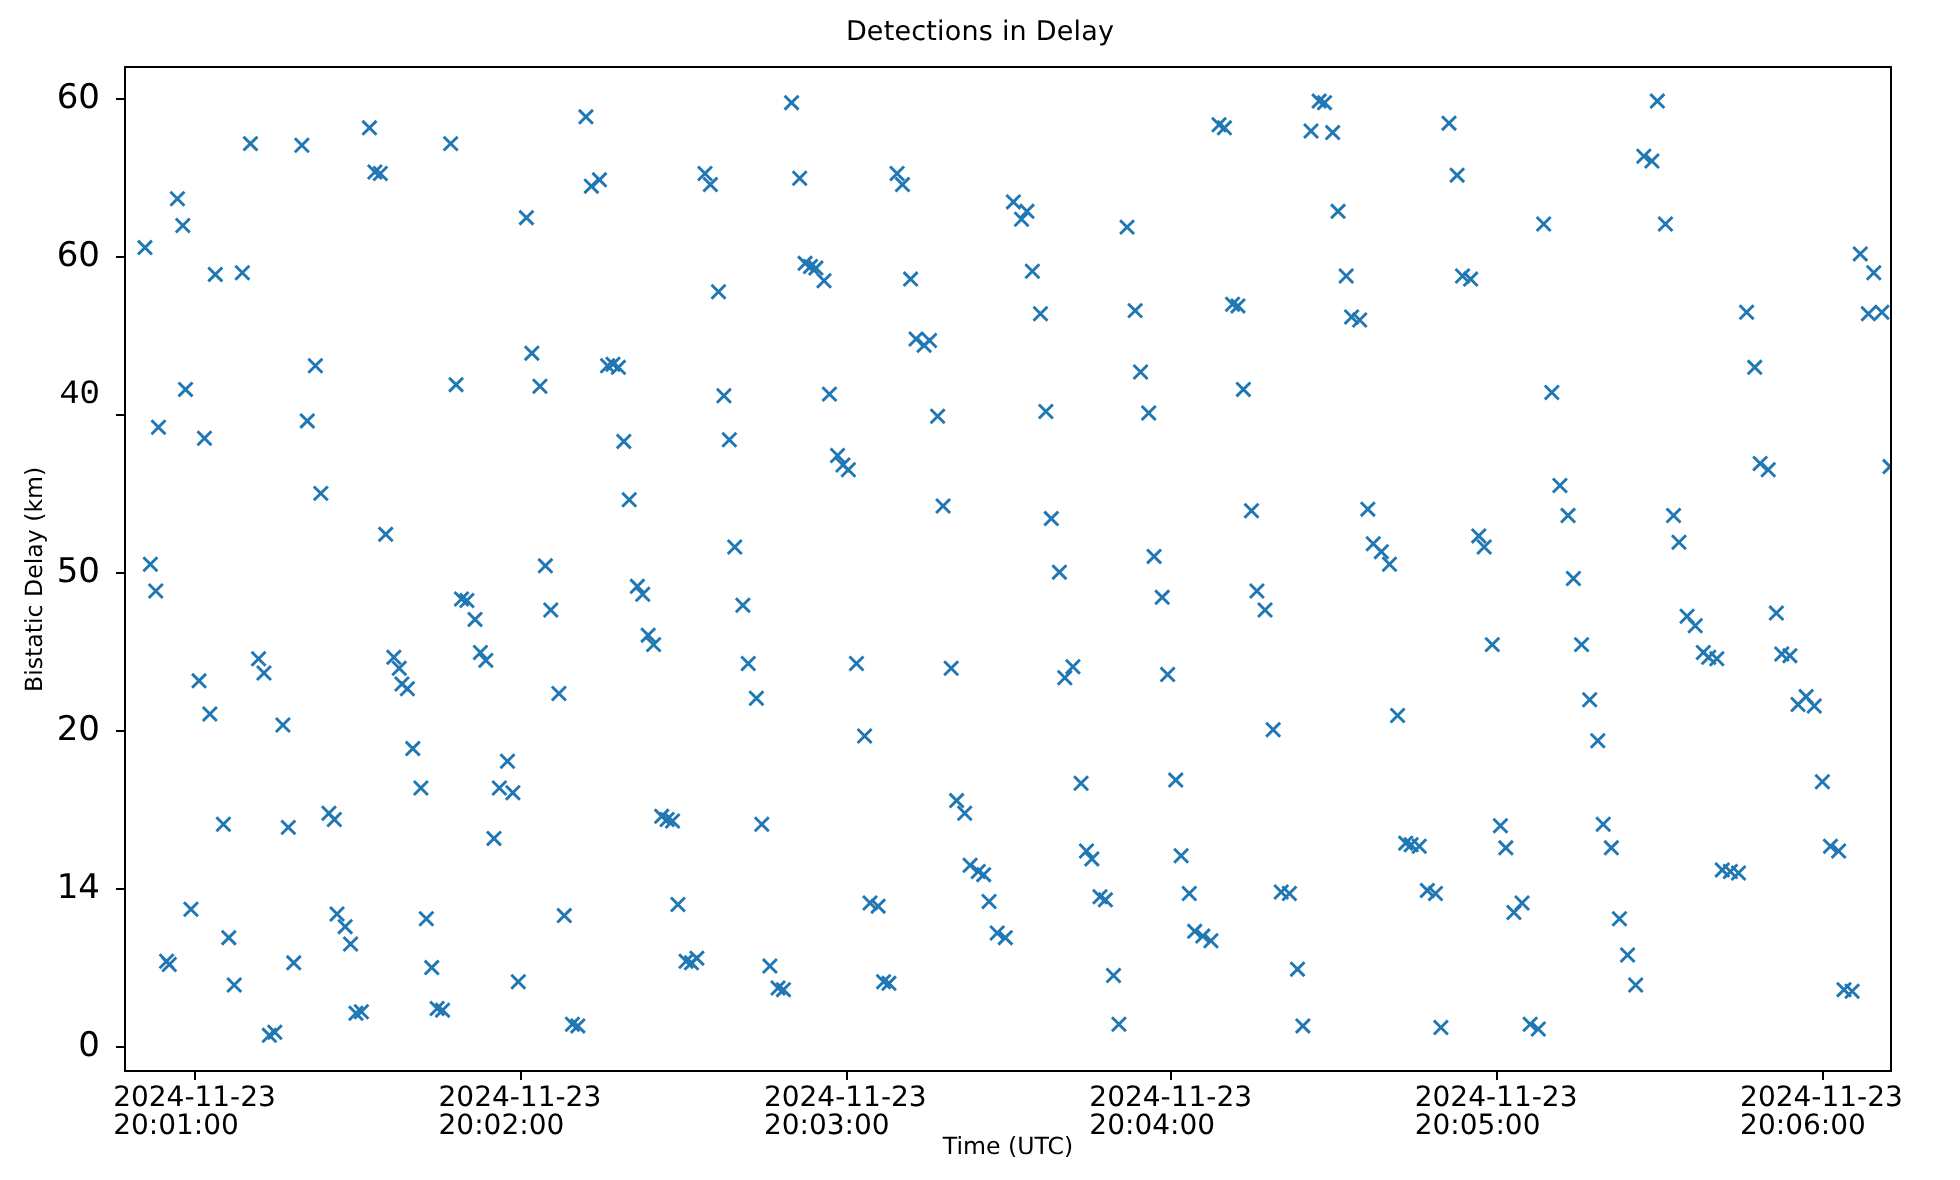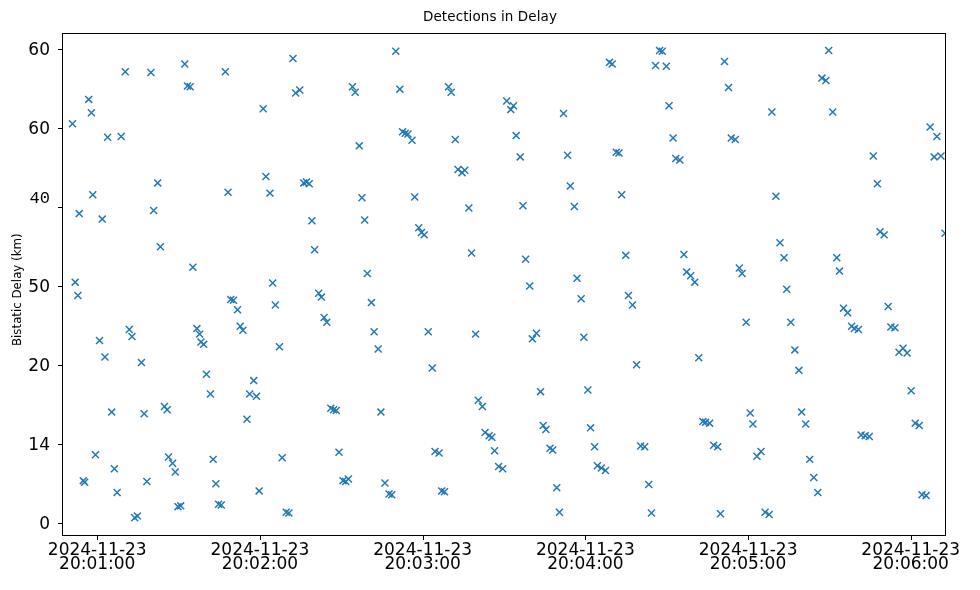--- a/index.html
+++ b/index.html
@@ -21,22 +21,22 @@
     border:1.1px solid #000000;box-sizing:border-box;background:#ffffff;
     overflow:hidden;
   }
   #points-layer{position:absolute;left:0;top:0;width:100%;height:100%;}
 
   .tick-mark{position:absolute;background:#000000;}
   .xtick{width:1.1px;height:4px;top:536px;}
   .ytick{height:1.1px;width:4px;left:58px;}
 
   .xticklabel{
-    position:absolute;top:542px;font-size:17px;color:#000;
-    text-align:center;white-space:nowrap;transform:translateX(-50%);
+    position:absolute;top:542px;font-size:14px;color:#000;
+    text-align:left;white-space:nowrap;transform:translateX(-50%);
     line-height:14px;
   }
   .yticklabel{
     position:absolute;left:0;width:50px;text-align:right;
     font-size:17px;color:#000;white-space:nowrap;transform:translateY(-50%);
   }
 
   #xlabel{
     position:absolute;left:62px;width:884px;top:566px;text-align:center;
     font-size:11.8px;color:#000;
@@ -526,15 +526,16 @@
       <div class="tick-mark ytick" style="top: 286.082px;"></div>
       <div class="yticklabel" style="top: 286.082px;">50</div>
       <div class="tick-mark ytick" style="top: 206.994px;"></div>
       <div class="yticklabel" style="top: 198px; font-family: Liberation Mono, monospace;">40</div>
       <div class="tick-mark ytick" style="top: 127.906px;"></div>
       <div class="yticklabel" style="top: 127.906px;">60</div>
       <div class="tick-mark ytick" style="top: 48.8176px;"></div>
       <div class="yticklabel" style="top: 48.8176px;">60</div>
     </div>
 
+  <div id="xlabel">Time (UTC)</div>
   <div id="ylabel">Bistatic Delay (km)</div>
 
 </div>
 
 </body></html>

